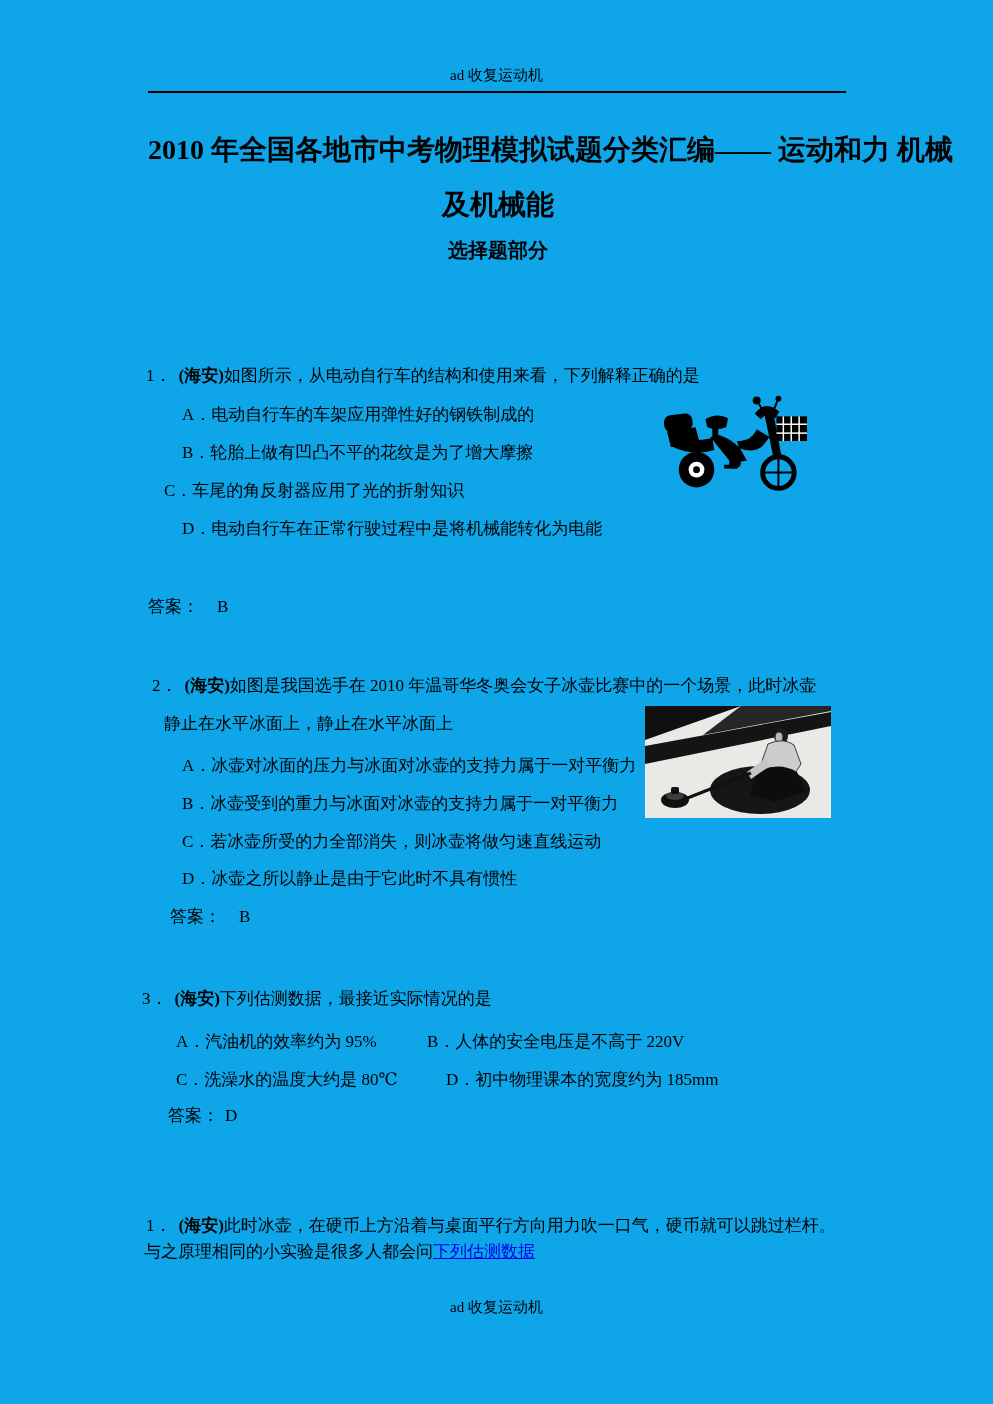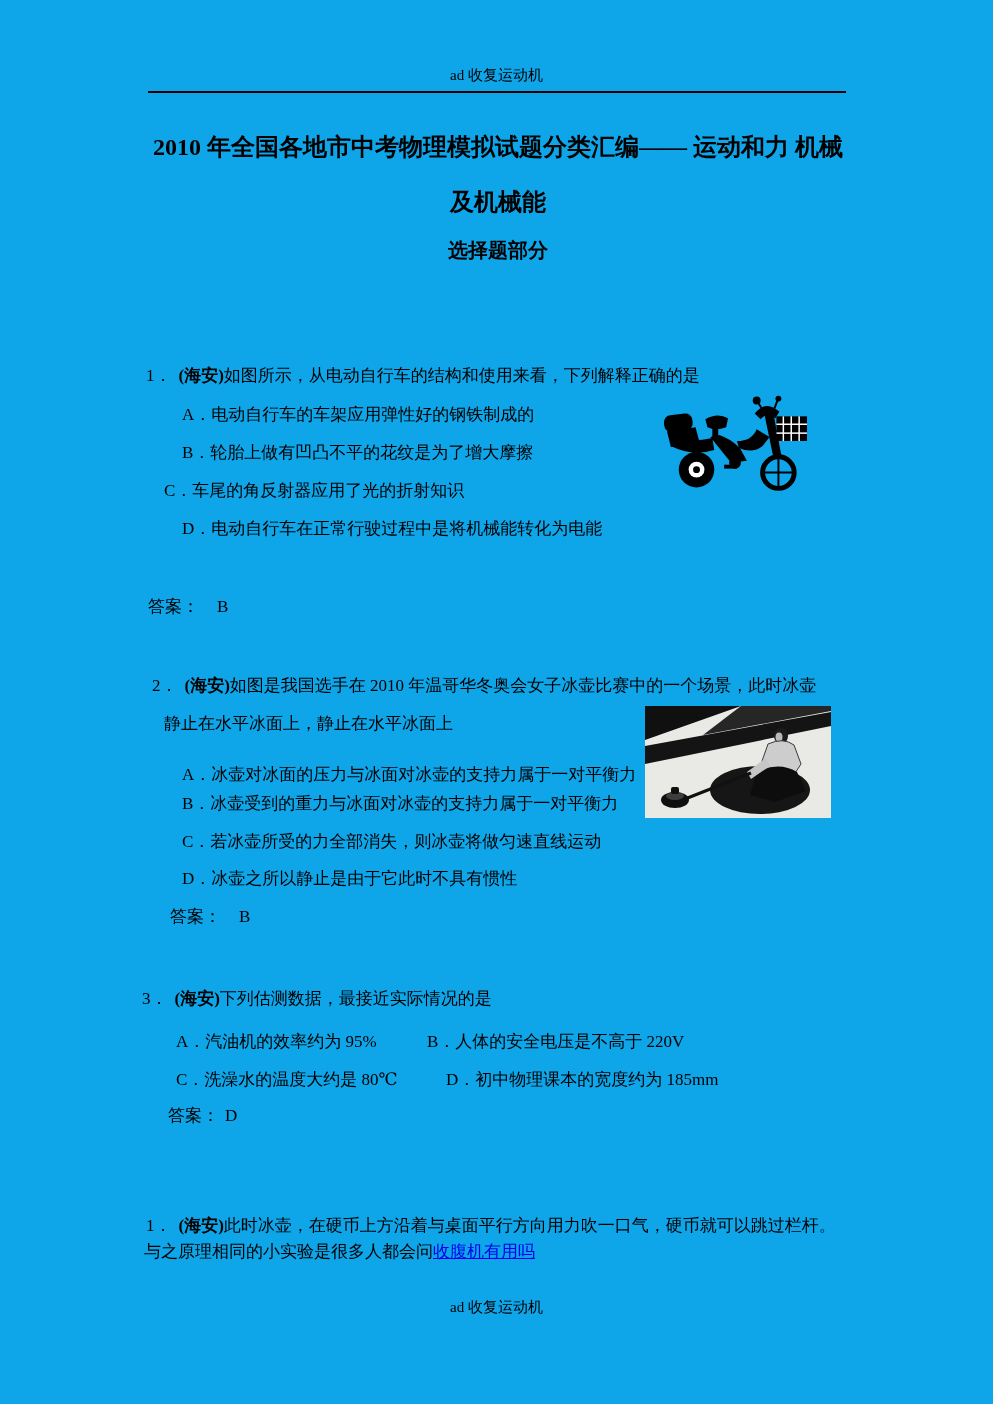--- a/index.html
+++ b/index.html
@@ -11,21 +11,21 @@
     color:#000;
     overflow:hidden;
   }
   .abs{position:absolute;white-space:nowrap;}
   .body-text{font-size:17px;line-height:1.2;}
   .qsrc{font-weight:bold;}
   .qnum{margin-right:7px;}
   .header-ad{top:66px;left:0;width:993px;text-align:center;font-size:15px;}
   .footer-ad{top:1298px;left:0;width:993px;text-align:center;font-size:15px;}
   .header-rule{position:absolute;top:91px;left:148px;width:698px;border-top:2px solid #000;height:0;}
-  .title-line{left:148px;width:700px;text-align:center;font-size:24px;font-weight:bold;}
+  .title-line{left:148px;width:700px;text-align:center;font-size:28px;font-weight:bold;}
   .section-heading{left:148px;width:700px;text-align:center;font-size:20px;font-weight:bold;}
   .ans-letter{margin-left:18px;}
   .ans-letter-tight{margin-left:6px;}
   a.doc-link{color:#0000ee;text-decoration:underline;cursor:pointer;}
   svg{display:block;}
 </style>
 </head>
 <body>
 
 <div class="page">
@@ -90,21 +90,21 @@
         <line x1="117" y1="43" x2="148" y2="43" stroke="#fff" stroke-width="1.5"></line>
       </svg>
     </div>
   </section>
 
   <section>
     <div class="abs body-text" style="top:676px;left:152px;">
       <span class="qnum">2．</span><span class="qsrc">(海安)</span><span>如图是我国选手在 2010 年温哥华冬奥会女子冰壶比赛中的一个场景，此时冰壶</span>
     </div>
     <div class="abs body-text" style="top:714px;left:164px;">静止在水平冰面上，静止在水平冰面上</div>
-    <div class="abs body-text" style="top:756px;left:182px;margin-top:9px;">A．冰壶对冰面的压力与冰面对冰壶的支持力属于一对平衡力</div>
+    <div class="abs body-text" style="top:756px;left:182px;">A．冰壶对冰面的压力与冰面对冰壶的支持力属于一对平衡力</div>
     <div class="abs body-text" style="top:794px;left:182px;">B．冰壶受到的重力与冰面对冰壶的支持力属于一对平衡力</div>
     <div class="abs body-text" style="top:832px;left:182px;">C．若冰壶所受的力全部消失，则冰壶将做匀速直线运动</div>
     <div class="abs body-text" style="top:869px;left:182px;">D．冰壶之所以静止是由于它此时不具有惯性</div>
     <div class="abs body-text" style="top:907px;left:170px;">
       <span>答案：</span><span class="ans-letter">B</span>
     </div>
 
     <div class="abs" style="top:706px;left:645px;">
       <svg width="186" height="112" viewBox="0 0 186 112">
         <rect width="186" height="112" fill="#e9e9e5"></rect>
@@ -141,19 +141,19 @@
     <div class="abs body-text" style="top:1106px;left:168px;">
       <span>答案：</span><span class="ans-letter-tight">D</span>
     </div>
   </section>
 
   <section>
     <div class="abs body-text" style="top:1216px;left:146px;">
       <span class="qnum">1．</span><span class="qsrc">(海安)</span><span>此时冰壶，在硬币上方沿着与桌面平行方向用力吹一口气，硬币就可以跳过栏杆。</span>
     </div>
     <div class="abs body-text" style="top:1242px;left:144px;">
-      <span>与之原理相同的小实验是很多人都会问</span><a class="doc-link" href="#">收腹机有用吗</a>
+      <span>与之原理相同的小实验是很多人都会问</span><a class="doc-link" href="#">下列估测数据</a>
     </div>
   </section>
 
   <div class="abs footer-ad">ad 收复运动机</div>
 
 </div>
 
 </body></html>

